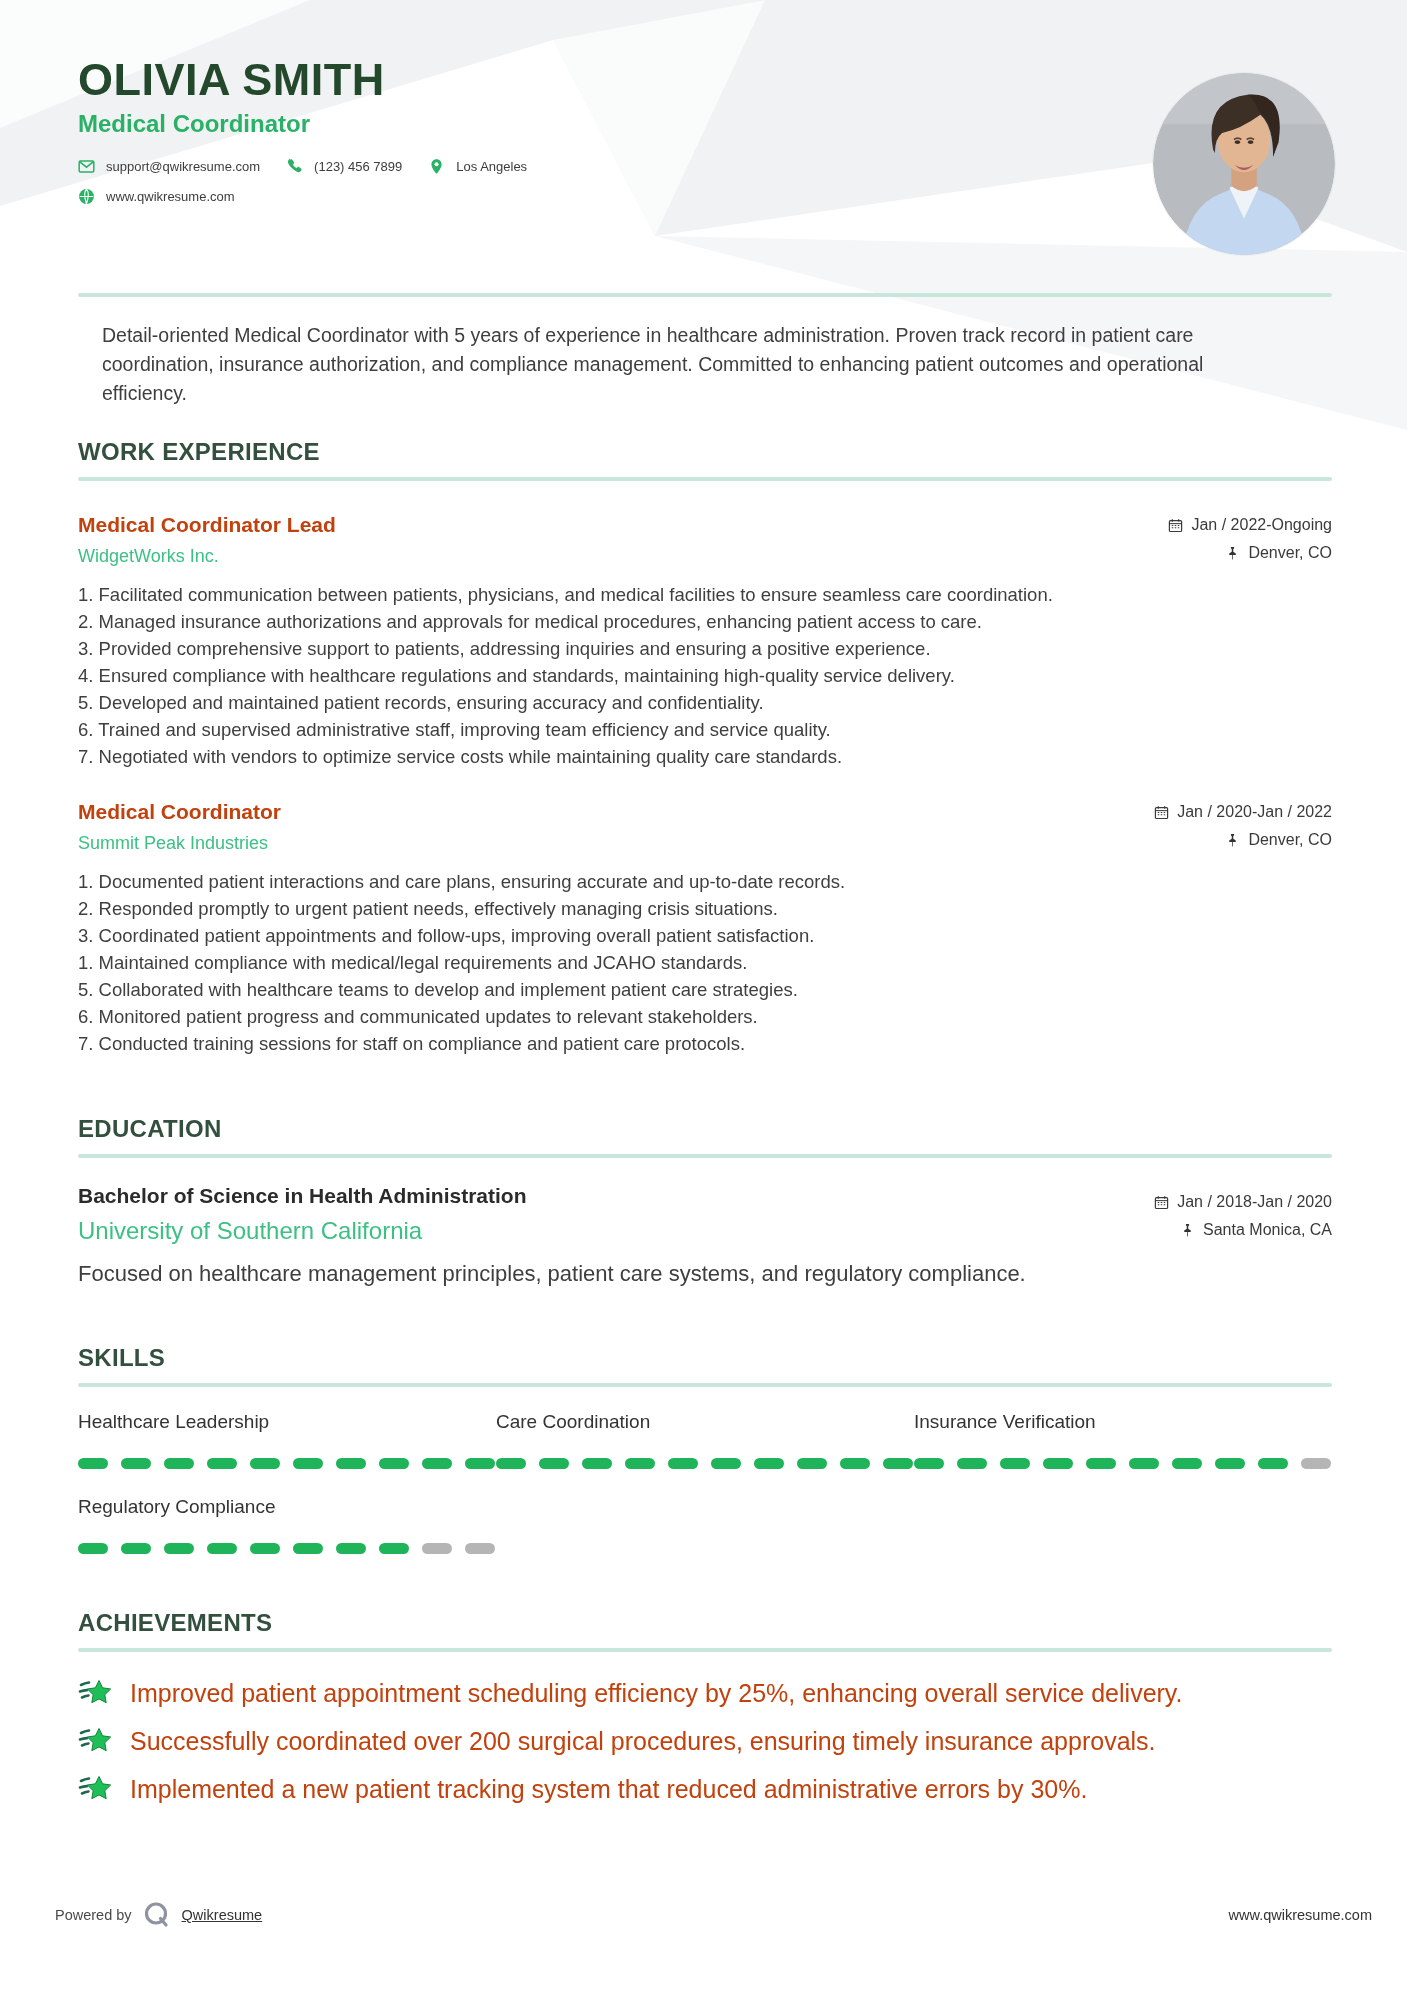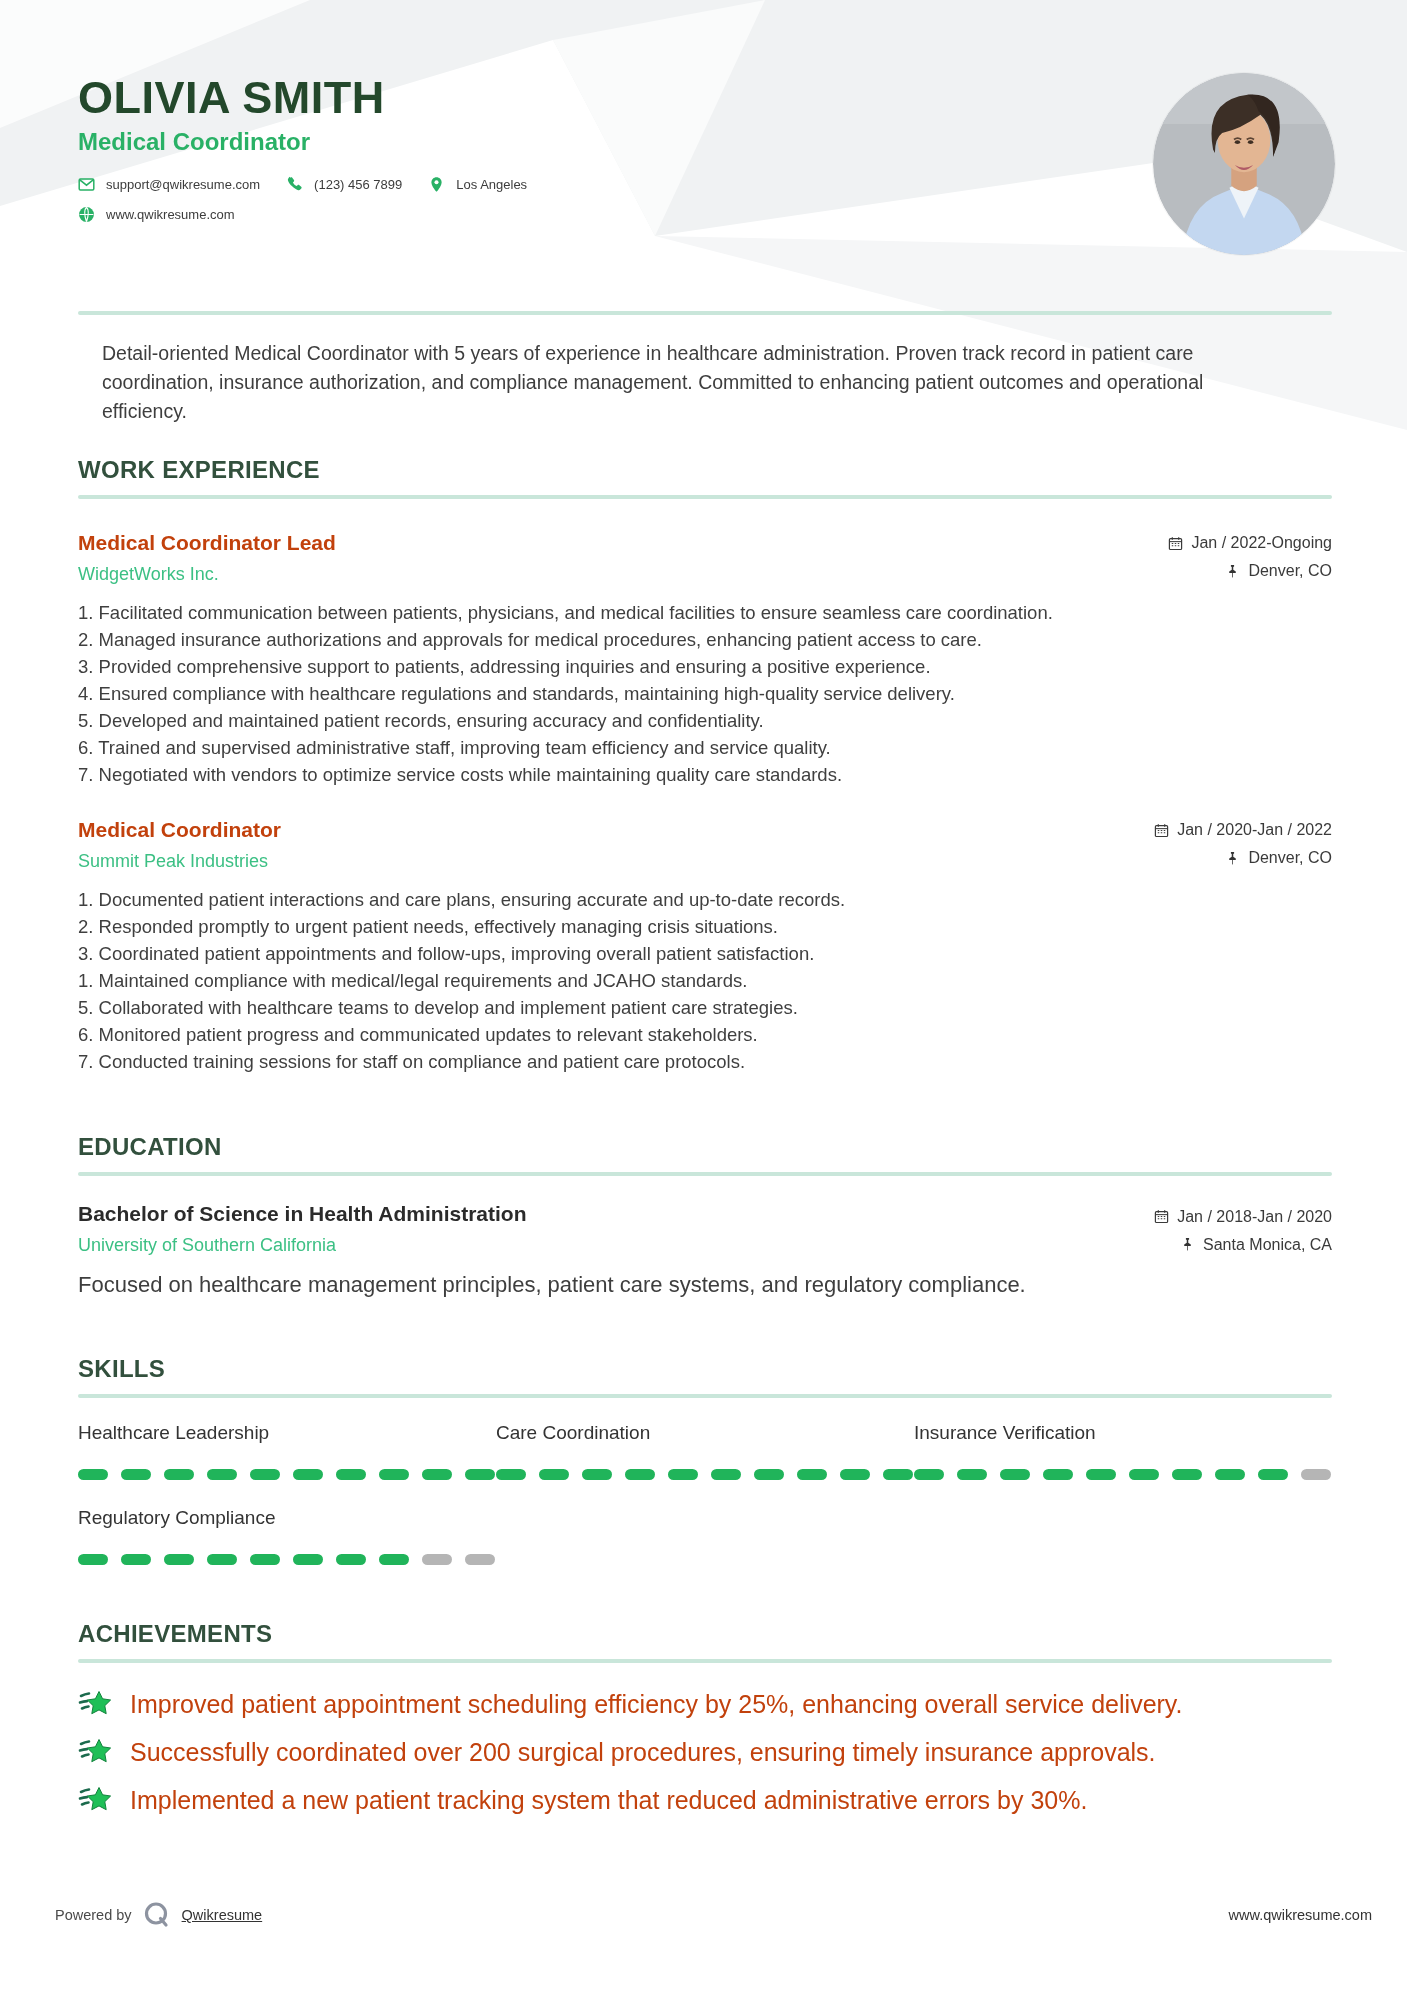--- a/index.html
+++ b/index.html
@@ -15,21 +15,21 @@
     background:#f0f2f3;
     clip-path:polygon(0px 0px,1407px 0px,1407px 252px,1160px 162px,655px 236px,553px 40px,0px 206px); }
   .decor .d2 { position:absolute; inset:0; background:#fafbfb;
     clip-path:polygon(553px 40px,765px 0px,655px 236px); }
   .decor .d3 { position:absolute; inset:0; background:#ffffff; opacity:.75;
     clip-path:polygon(0px 0px,310px 0px,0px 128px); }
   .decor .d4 { position:absolute; inset:0; background:#f5f6f7;
     clip-path:polygon(655px 236px,1407px 252px,1407px 430px); }
   
   .content { position:relative; padding:0 75px 0 78px; }
-  .header { padding-top:74px; }
+  .header { padding-top:56px; }
   .name { font-size:45px; font-weight:bold; letter-spacing:.5px; color:#23482b; line-height:1.05; }
   .subtitle { margin-top:7px; font-size:24px; font-weight:bold; color:#29b166; }
   .contact-row { display:flex; align-items:center; gap:26px; margin-top:20px; font-size:13px; color:#3c3c3c; }
   .contact-row + .contact-row { margin-top:13px; }
   .contact-item { display:flex; align-items:center; gap:11px; }
   .cicon { width:17px; height:17px; flex:0 0 auto; display:block; }
   .photo { position:absolute; left:1153px; top:73px; width:182px; height:182px; border-radius:50%;
            overflow:hidden; box-shadow:0 0 0 1px rgba(0,0,0,.04); }
   .photo svg { display:block; width:100%; height:100%; }
   
@@ -45,21 +45,21 @@
   .job-company { margin-top:9px; font-size:18px; color:#3cc084; }
   .job-meta { text-align:right; font-size:16px; color:#3a3a3a; padding-top:3px; }
   .meta-line { display:flex; justify-content:flex-end; align-items:center; gap:8px; }
   .meta-line + .meta-line { margin-top:10px; }
   .micon { width:15px; height:15px; display:block; }
   .bullets { margin-top:14px; }
   .bullet { font-size:18.5px; line-height:27px; color:#3f3f3f; }
   .section-education { margin-top:58px; }
   .edu-head-row { display:flex; justify-content:space-between; align-items:center; margin-top:26px; }
   .edu-degree { font-size:21px; font-weight:bold; color:#2b2b2b; }
-  .edu-school { margin-top:9px; font-size:18px; color:#3cc084; }
+  .edu-school { margin-top:9px; font-size:24px; color:#3cc084; }
   .edu-desc { margin-top:16px; font-size:22px; color:#3e3e3e; }
   .section-skills { margin-top:57px; }
   .skills-grid { margin-top:24px; display:grid; grid-template-columns:repeat(3,1fr); row-gap:27px; }
   .skill-name { font-size:19px; color:#333333; }
   .dash-bar { display:flex; gap:13px; margin-top:25px; }
   .dash { width:30px; height:11px; border-radius:5.5px; background:#20b45a; }
   .dash.off { background:#b5b5b5; }
   .section-achievements { margin-top:55px; }
   .ach-list { margin-top:24px; }
   .ach-row { display:flex; align-items:center; gap:18px; }

